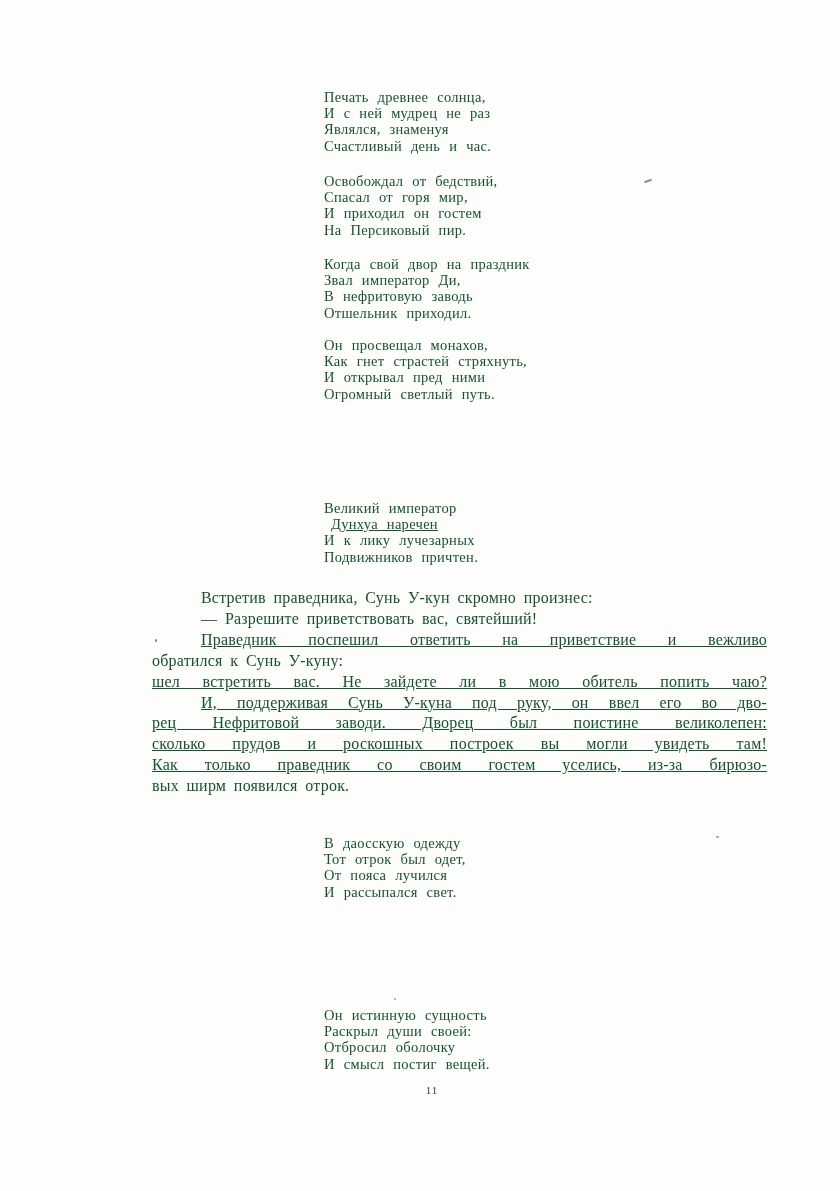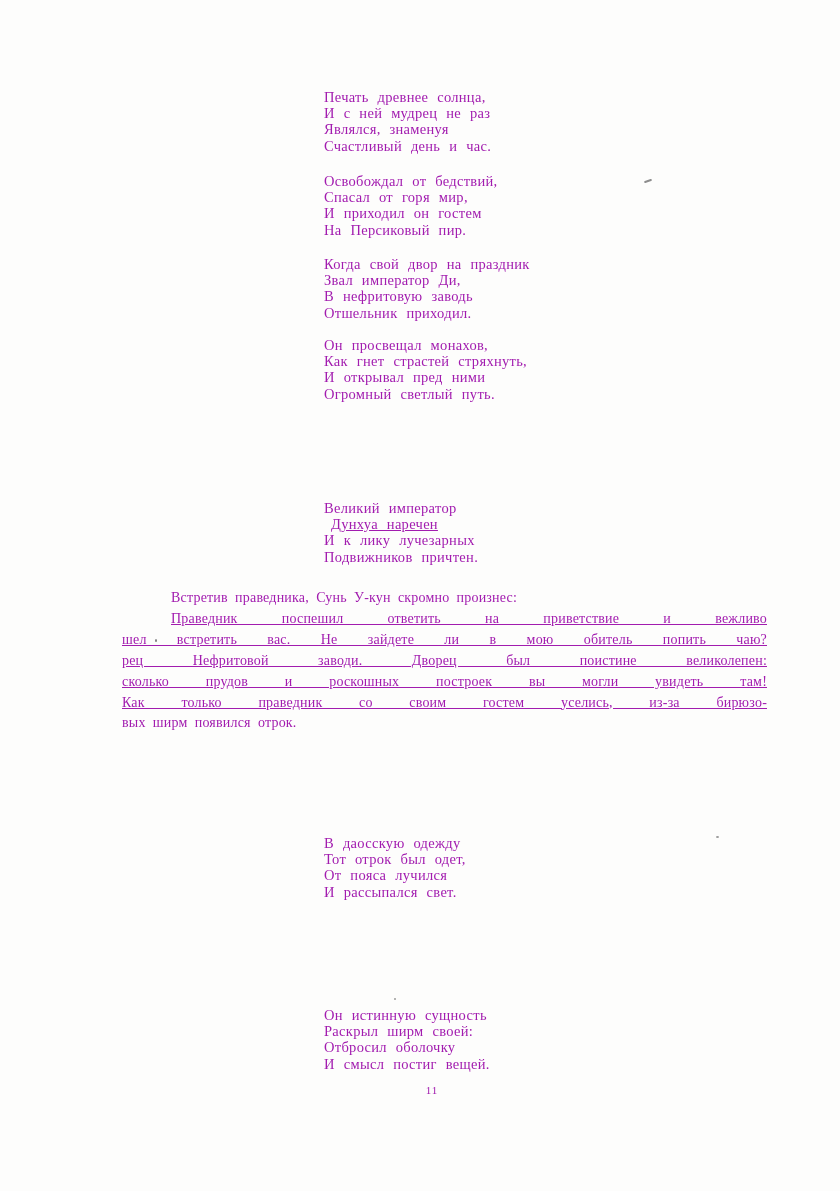--- a/index.html
+++ b/index.html
@@ -1,38 +1,39 @@
 <!DOCTYPE html>
 <html><head>
 <meta charset="utf-8">
 <style>
   html,body { margin:0; padding:0; background:#ffffff; }
   .page {
     position:relative;
     width:840px; height:1191px;
     background:#fdfdfc;
-    color:#a21caf;
+    color:#14532d;
     font-family:"Liberation Serif","DejaVu Serif",serif;
     overflow:hidden;
   }
   .stanza { position:absolute; left:324px; }
   .vline {
     font-size:14.5px;
     line-height:16.2px;
     word-spacing:5px;
     letter-spacing:0.3px;
     white-space:nowrap;
   }
   .vindent { padding-left:7px;text-decoration:underline; }
   .prose { position:absolute; left:122px; top:588px; width:645px; }
   .pline {
-    font-size:14px;
+    font-size:16px;
     line-height:20.9px;
     letter-spacing:0.2px;
     word-spacing:3.5px;
+    margin-left:30px;
   }
   .just { text-align:justify; text-align-last:justify; word-spacing:normal;text-decoration:underline; }
   .indent { padding-left:49px; }
   .pagenum {
     position:absolute; top:1084px; left:432px;
     transform:translateX(-50%);
     font-size:11px; letter-spacing:1px;
   }
   .speck { position:absolute; border-radius:50%; }
   .speck-a { left:644px; top:180px; width:8px; height:2px; background:#8d8d8d; border-radius:1px; transform:rotate(-18deg); }
@@ -71,37 +72,40 @@
   </div>
   <div class="stanza" style="top:500px">
     <div class="vline">Великий император</div>
     <div class="vline vindent">Дунхуа наречен</div>
     <div class="vline">И к лику лучезарных</div>
     <div class="vline">Подвижников причтен.</div>
   </div>
 
   <div class="prose">
     <div class="pline indent">Встретив праведника, Сунь У-кун скромно произнес:</div>
+    <div class="pline indent">— Разрешите приветствовать вас, святейший!</div>
     <div class="pline indent just">Праведник поспешил ответить на приветствие и вежливо</div>
+    <div class="pline">обратился к Сунь У-куну:</div>
     <div class="pline just">шел встретить вас. Не зайдете ли в мою обитель попить чаю?</div>
+    <div class="pline indent just">И, поддерживая Сунь У-куна под руку, он ввел его во дво-</div>
     <div class="pline just">рец Нефритовой заводи. Дворец был поистине великолепен:</div>
     <div class="pline just">сколько прудов и роскошных построек вы могли увидеть там!</div>
     <div class="pline just">Как только праведник со своим гостем уселись, из-за бирюзо-</div>
     <div class="pline">вых ширм появился отрок.</div>
   </div>
 
   <div class="stanza" style="top:835px">
     <div class="vline">В даосскую одежду</div>
     <div class="vline">Тот отрок был одет,</div>
     <div class="vline">От пояса лучился</div>
     <div class="vline">И рассыпался свет.</div>
   </div>
   <div class="stanza" style="top:1007px">
     <div class="vline">Он истинную сущность</div>
-    <div class="vline">Раскрыл ширм своей:</div>
+    <div class="vline">Раскрыл души своей:</div>
     <div class="vline">Отбросил оболочку</div>
     <div class="vline">И смысл постиг вещей.</div>
   </div>
 
   <div class="pagenum">11</div>
 
   <div class="speck speck-a"></div>
   <div class="speck speck-b"></div>
   <div class="speck speck-c"></div>
   <div class="speck speck-d"></div>

